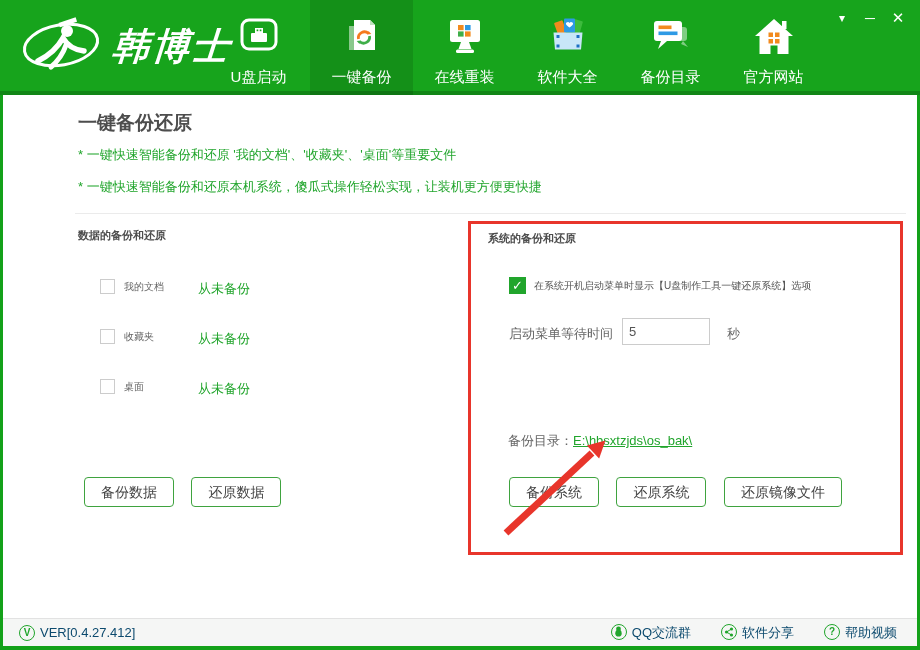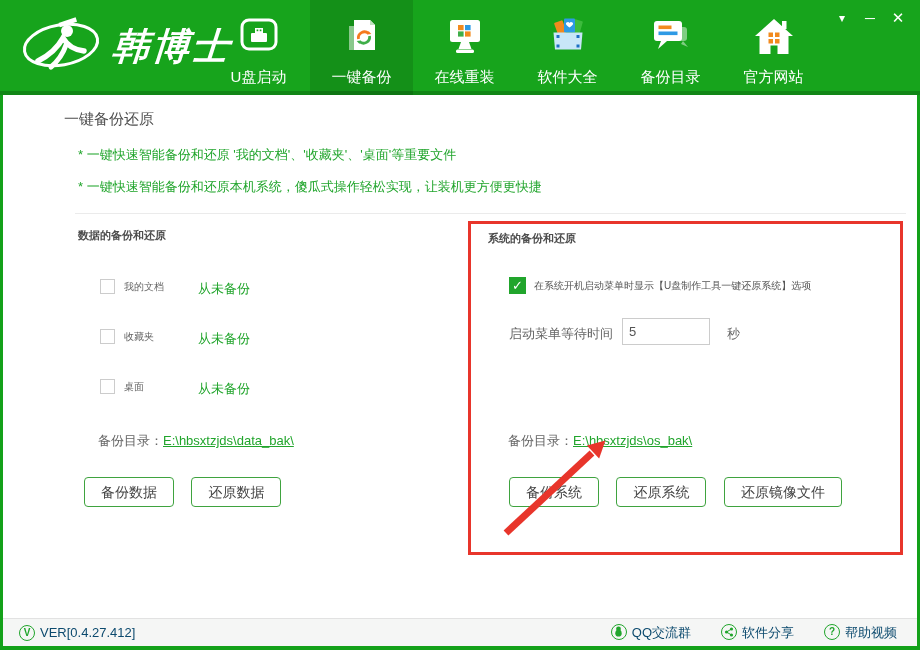--- a/index.html
+++ b/index.html
@@ -16,21 +16,21 @@
   .nav-label{color:#fff;font-size:15px;margin-top:6px;white-space:nowrap;}
   .win-controls{position:absolute;right:8px;top:8px;display:flex;align-items:flex-start;}
   .win-btn{color:#fff;width:28px;text-align:center;cursor:pointer;font-size:14px;line-height:20px;}
   .win-btn.caret{font-size:12px;}
   .win-btn.min{font-weight:bold;}
   .win-btn.close{font-size:15px;font-weight:bold;}
 
   
   .content{position:absolute;left:3px;top:95px;width:914px;height:523px;background:#fff;}
   .abs{position:absolute;white-space:nowrap;}
-  .page-title{left:64px;top:110px;font-size:15px;font-weight:normal;color:#4d4d4d;}
+  .page-title{left:78px;top:110px;font-size:19px;font-weight:bold;color:#4d4d4d;}
   .desc{font-size:13px;color:#21a52c;}
   .sep{left:75px;top:213px;width:831px;height:1px;background:#ebebeb;}
   .panel-title{font-size:11px;font-weight:bold;color:#4d4d4d;}
 
   .checkbox{width:15px;height:15px;border:1px solid #ccc;background:#fff;box-sizing:border-box;cursor:pointer;}
   .checkbox.checked{background:#21a52c;border-color:#21a52c;color:#fff;font-size:13px;line-height:15px;text-align:center;font-weight:bold;width:17px;height:17px;}
   .cb-label{font-size:10px;color:#666;}
   .status{font-size:13px;color:#21a52c;}
   .dir-label{font-size:13px;color:#666;}
   .dir-link{font-size:13px;color:#21a52c;text-decoration:underline;cursor:pointer;}
@@ -190,23 +190,20 @@
   <div class="abs status" style="left:198px;top:280px;">从未备份</div>
 
   <div class="abs checkbox" style="left:100px;top:329px;"></div>
   <div class="abs cb-label" style="left:124px;top:330px;">收藏夹</div>
   <div class="abs status" style="left:198px;top:330px;">从未备份</div>
 
   <div class="abs checkbox" style="left:100px;top:379px;"></div>
   <div class="abs cb-label" style="left:124px;top:380px;">桌面</div>
   <div class="abs status" style="left:198px;top:380px;">从未备份</div>
 
-  <div class="abs" style="left:98px;top:431px;">
-    <span class="dir-label">备份目录：</span><span class="dir-link">E:\hbsxtzjds\data_bak\</span>
-  </div>
 
   <div class="abs" style="left:84px;top:477px;">
     <span class="btn">备份数据</span>
     <span class="btn">还原数据</span>
   </div>
 
   <div class="abs panel-title" style="left:488px;top:231px;">系统的备份和还原</div>
 
   <div class="abs checkbox checked" style="left:509px;top:277px;">✓</div>
   <div class="abs cb-label" style="left:534px;top:279px;color:#555;">在系统开机启动菜单时显示【U盘制作工具一键还原系统】选项</div>

